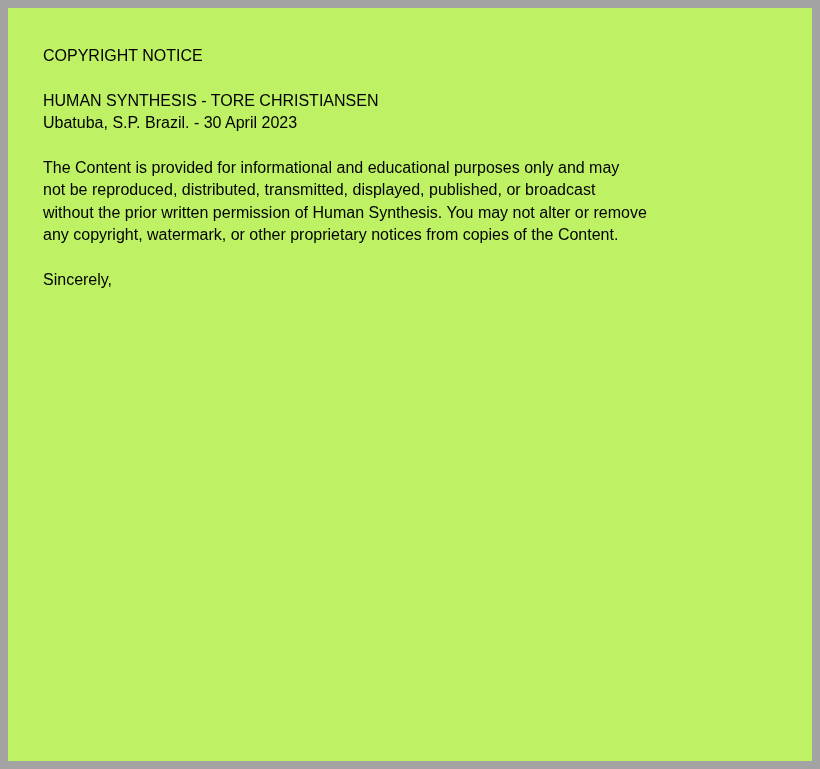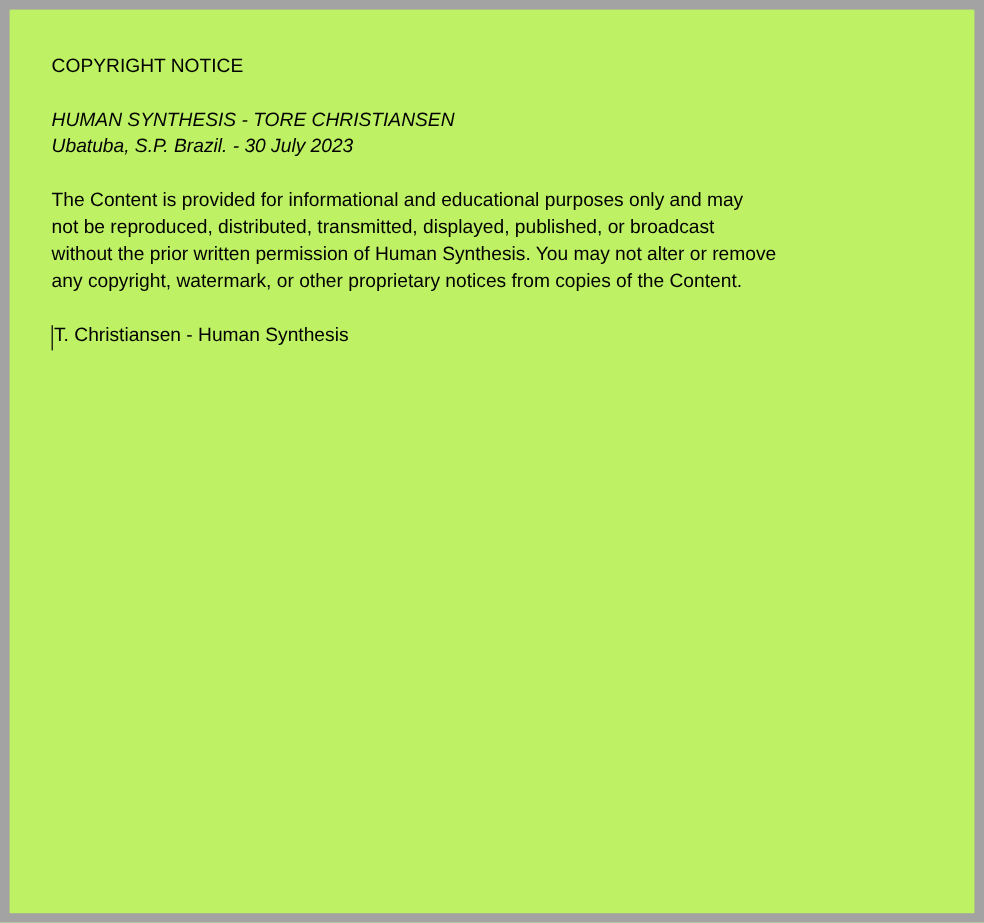--- a/index.html
+++ b/index.html
@@ -24,21 +24,20 @@
     font-size: 16px;
     line-height: 22.4px;
     color: #000000;
   }
   .para {
     margin: 0 0 22.4px 0;
     white-space: pre-line;
   }
   .line {
     white-space: pre-line;
-    font-style: italic;
   }
   .signature-row {
     position: relative;
     margin: 0;
   }
   .caret {
     display: inline-block;
     width: 1px;
     height: 21px;
     background: #000000;
@@ -48,29 +47,29 @@
   }
 </style>
 </head>
 <body>
 
 <div class="page">
   <div class="content">
 
     <p class="para">COPYRIGHT NOTICE</p>
 
-    <p class="para"><span class="line">HUMAN SYNTHESIS - TORE CHRISTIANSEN</span><br><span class="line">Ubatuba, S.P. Brazil. - 30 July 2023</span></p>
+    <p class="para"><span class="line">HUMAN SYNTHESIS - TORE CHRISTIANSEN</span><br><span class="line">Ubatuba, S.P. Brazil. - 30 April 2023</span></p>
 
 
     <p class="para">The Content is provided for informational and educational purposes only and may
 not be reproduced, distributed, transmitted, displayed, published, or broadcast
 without the prior written permission of Human Synthesis. You may not alter or remove
 any copyright, watermark, or other proprietary notices from copies of the Content.</p>
 
 
 
 
 
+    <p class="para">Sincerely,</p>
 
-    <p class="para signature-row"><span class="caret"></span><span>T. Christiansen - Human Synthesis</span></p>
 
   </div>
 </div>
 
 </body></html>

